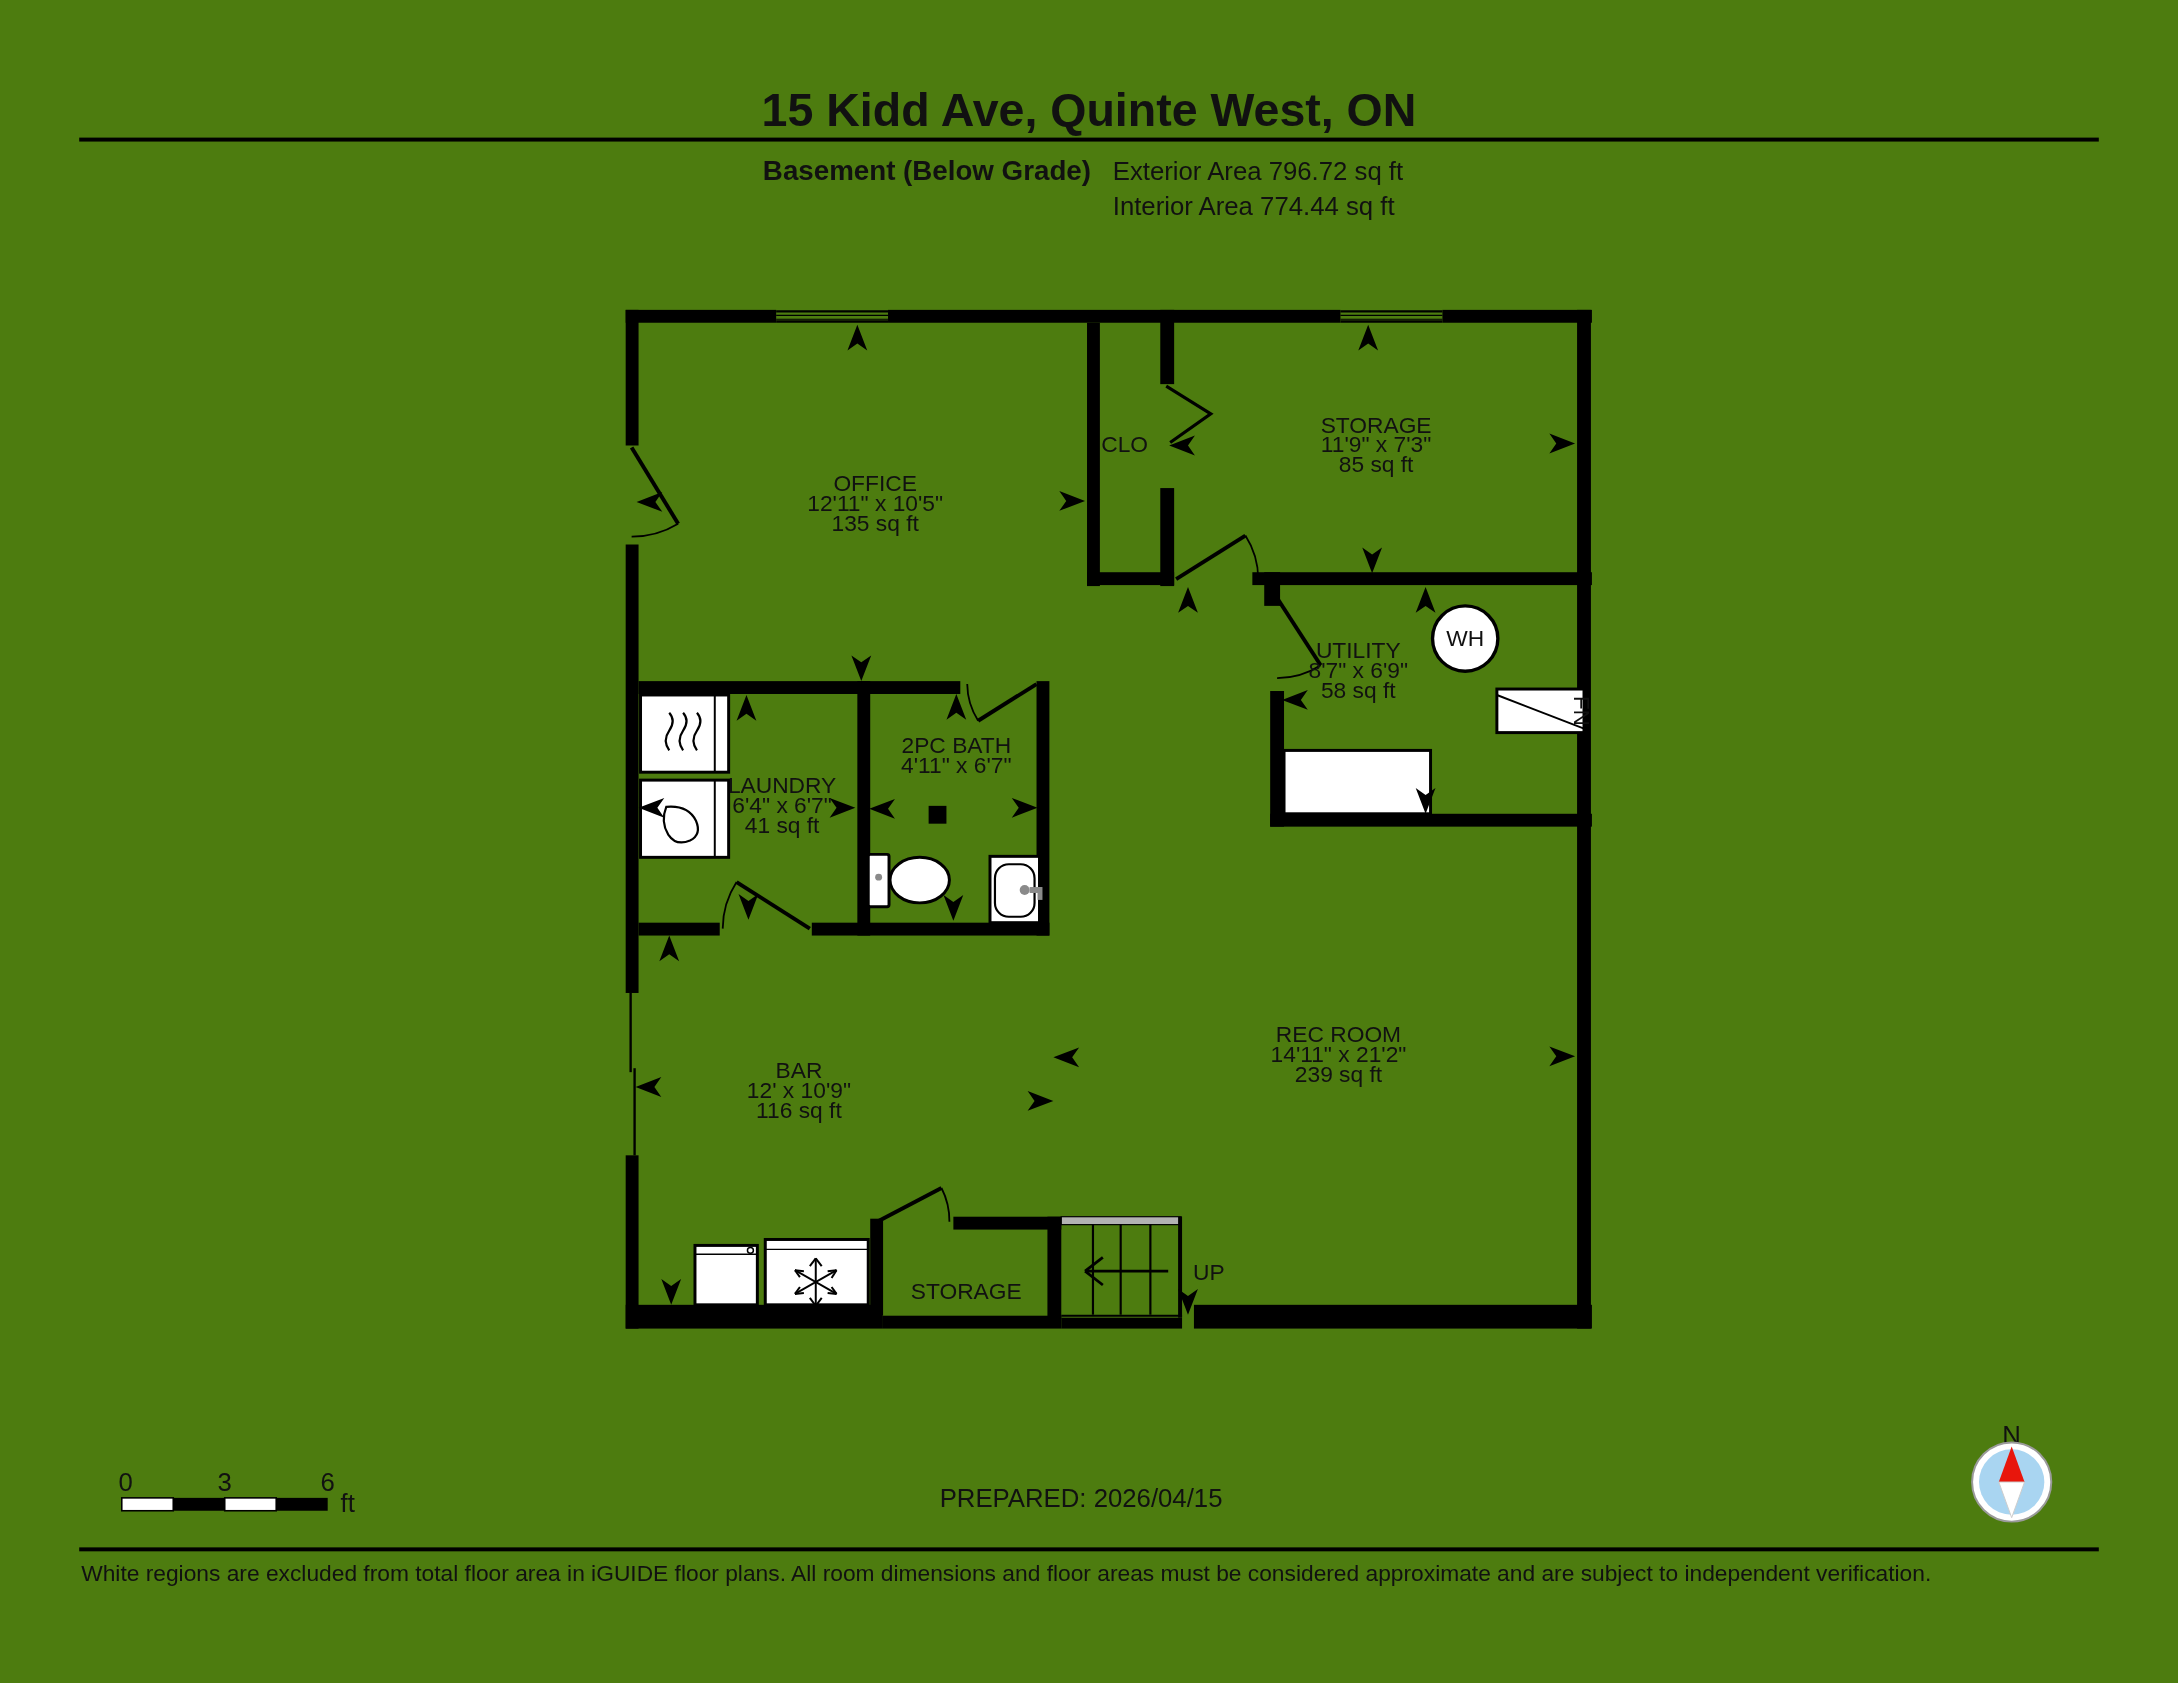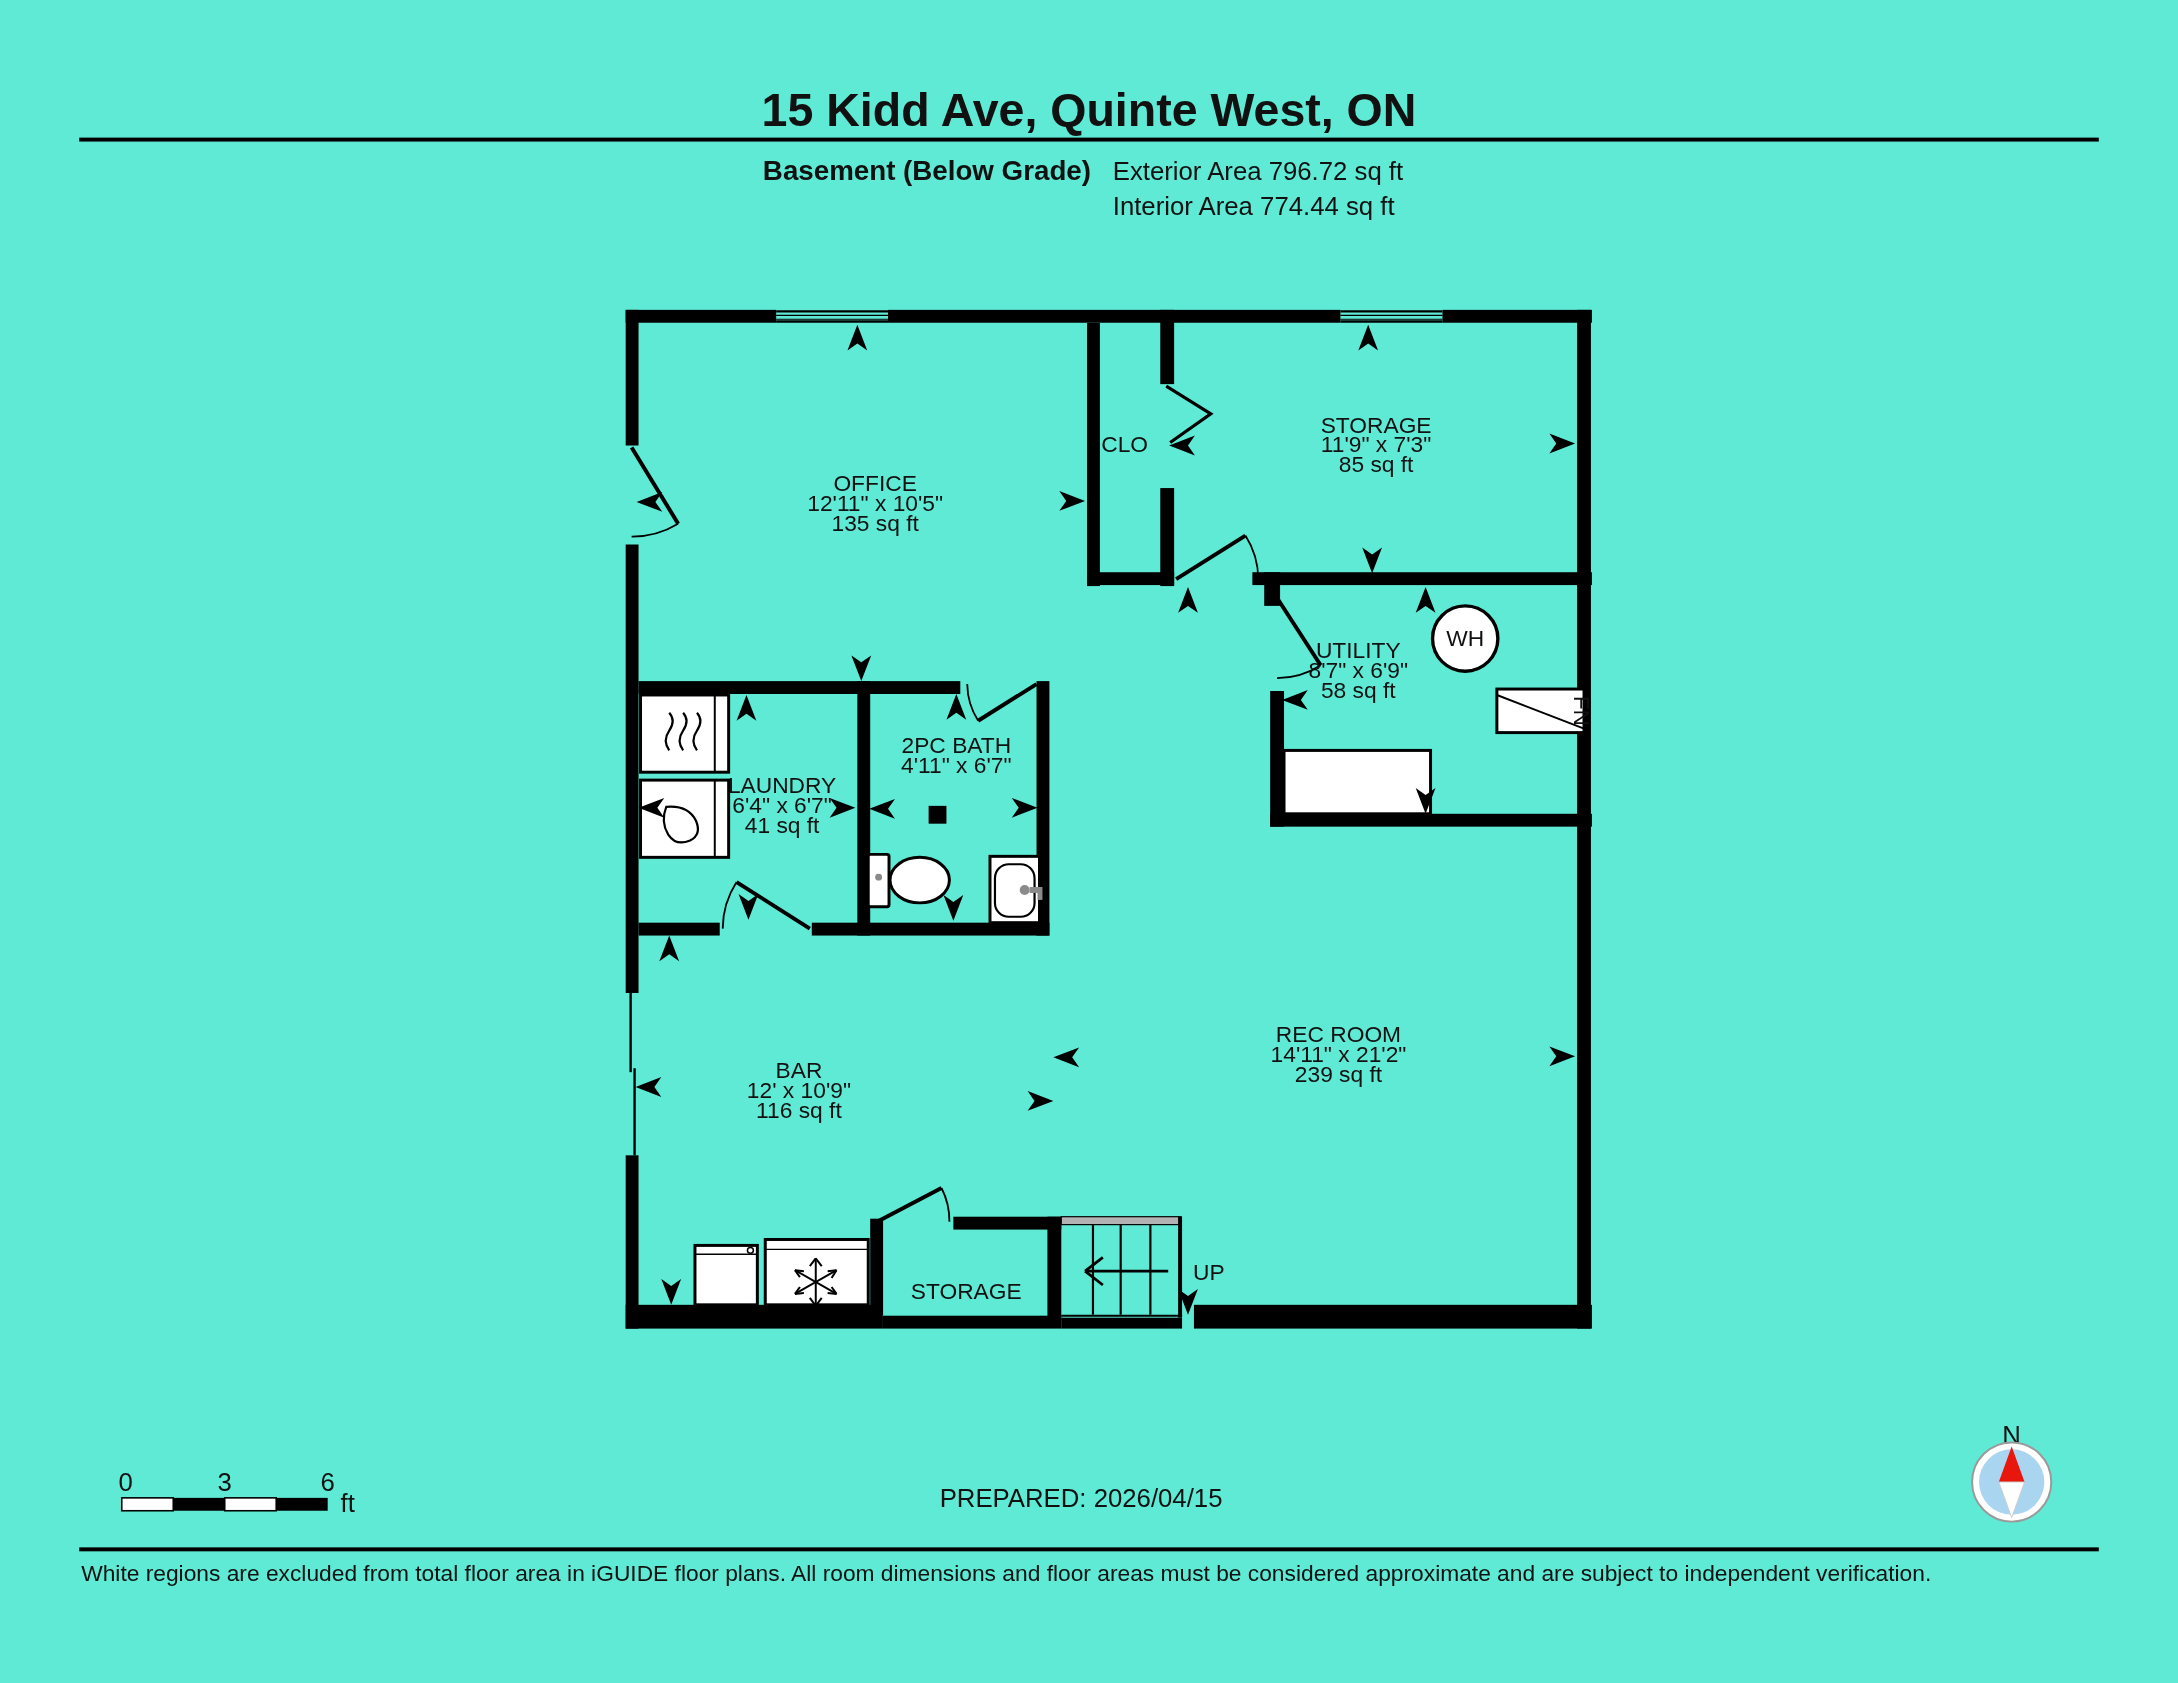--- a/index.html
+++ b/index.html
@@ -1,16 +1,16 @@
 <!DOCTYPE html>
 <html><head>
 <meta charset="utf-8">
 <style>
   html,body{margin:0;padding:0;background:#fff;}
-  .page{width:2178px;height:1683px;position:relative;background:#5eead4;}
+  .page{width:2178px;height:1683px;position:relative;background:#4d7c0f;}
   svg{display:block;}
   text{font-family:"Liberation Sans","DejaVu Sans",sans-serif;fill:#111;}
   .title{font-size:47px;font-weight:bold;}
   .sub-bold{font-size:28px;font-weight:bold;}
   .sub{font-size:26px;}
   .room{font-size:23px;}
   .small{font-size:26px;}
   .foot{font-size:23px;}
   .wall{fill:#000;}
 </style>

